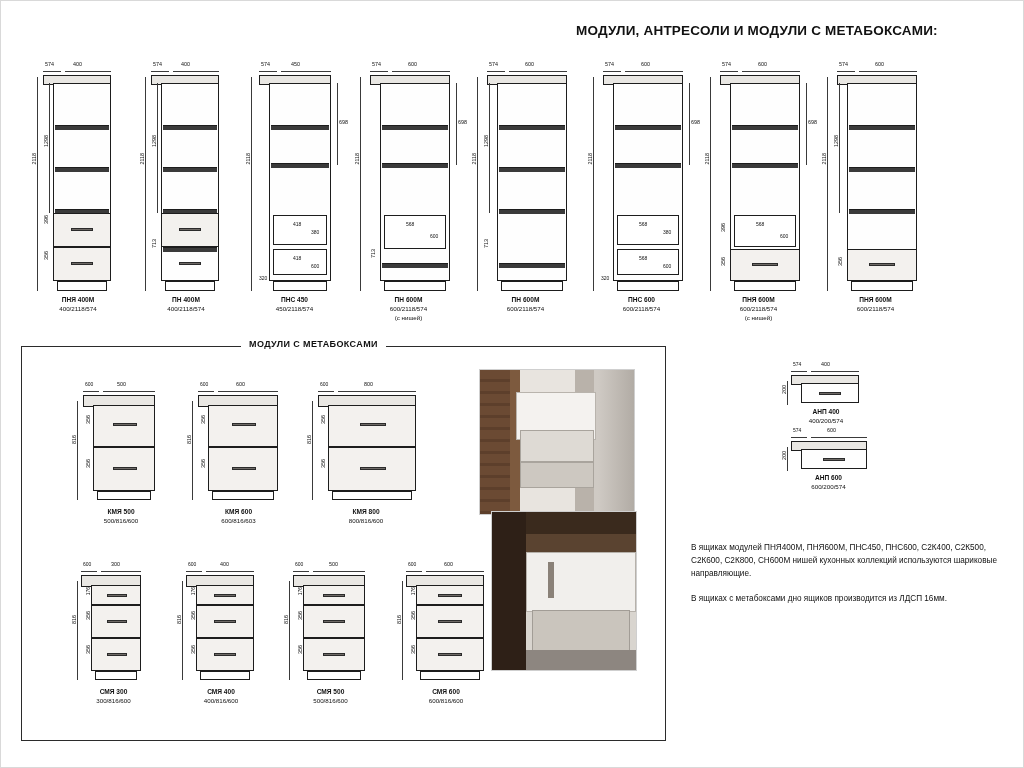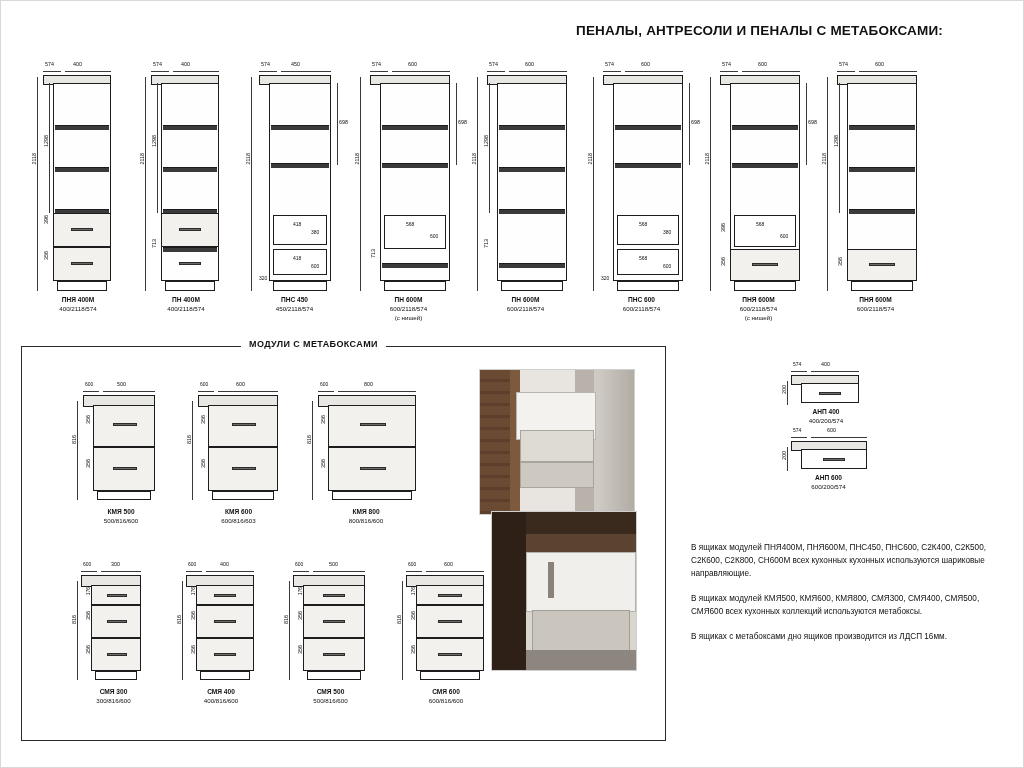--- a/index.html
+++ b/index.html
@@ -58,21 +58,21 @@
 
   
   .notes{position:absolute;left:690px;top:540px;width:318px;font-size:8.2px;line-height:13px;color:#111;}
   .notes p{margin:0 0 12px 0;}
 </style>
 </head>
 <body>
 
 <div class="page">
 
-  <div class="main-title">ПЕНАЛЫ, АНТРЕСОЛИ И ПЕНАЛЫ С МЕТАБОКСАМИ:</div>
+  <div class="main-title">МОДУЛИ, АНТРЕСОЛИ И МОДУЛИ С МЕТАБОКСАМИ:</div>
 
   <div class="unit" style="left:22px;top:62px;width:110px;height:250px;">
 
     <div class="dim" style="left:22px;top:-2px;">574</div>
     <div class="dim" style="left:50px;top:-2px;">400</div>
     <div class="dline h" style="left:20px;top:8px;width:18px;"></div>
     <div class="dline h" style="left:42px;top:8px;width:46px;"></div>
 
     <div class="persp" style="left:20px;top:12px;width:68px;height:10px;"></div>
     <div class="cab" style="left:30px;top:20px;width:58px;height:198px;"></div>
@@ -492,18 +492,17 @@
     <div class="handle" style="left:52px;top:29px;width:22px;"></div>
     <div class="dline v" style="left:16px;top:18px;height:24px;"></div>
     <div class="dim v" style="left:10px;top:22px;">200</div>
     <div class="caption" style="left:0px;top:44px;width:115px;">
       <b>АНП 600</b><br>
       <span>600/200/574</span>
     </div>
   </div>
 
   <div class="notes">
-    <p>В ящиках модулей ПНЯ400М, ПНЯ600М, ПНС450, ПНС600, С2К400, С2К500, С2К600, С2К800, СН600М всех кухонных кухонных используются шариковые направляющие.</p>
-    <p>В ящиках модулей КМЯ500, КМЯ600, КМЯ800, СМЯ300, СМЯ400, СМЯ500, СМЯ600 всех кухонных коллекций используются метабоксы.</p>
+    <p>В ящиках модулей ПНЯ400М, ПНЯ600М, ПНС450, ПНС600, С2К400, С2К500, С2К600, С2К800, СН600М нишей кухонных коллекций используются шариковые направляющие.</p>
     <p>В ящиках с метабоксами дно ящиков производится из ЛДСП 16мм.</p>
   </div>
 
 </div>
 
 </body></html>

